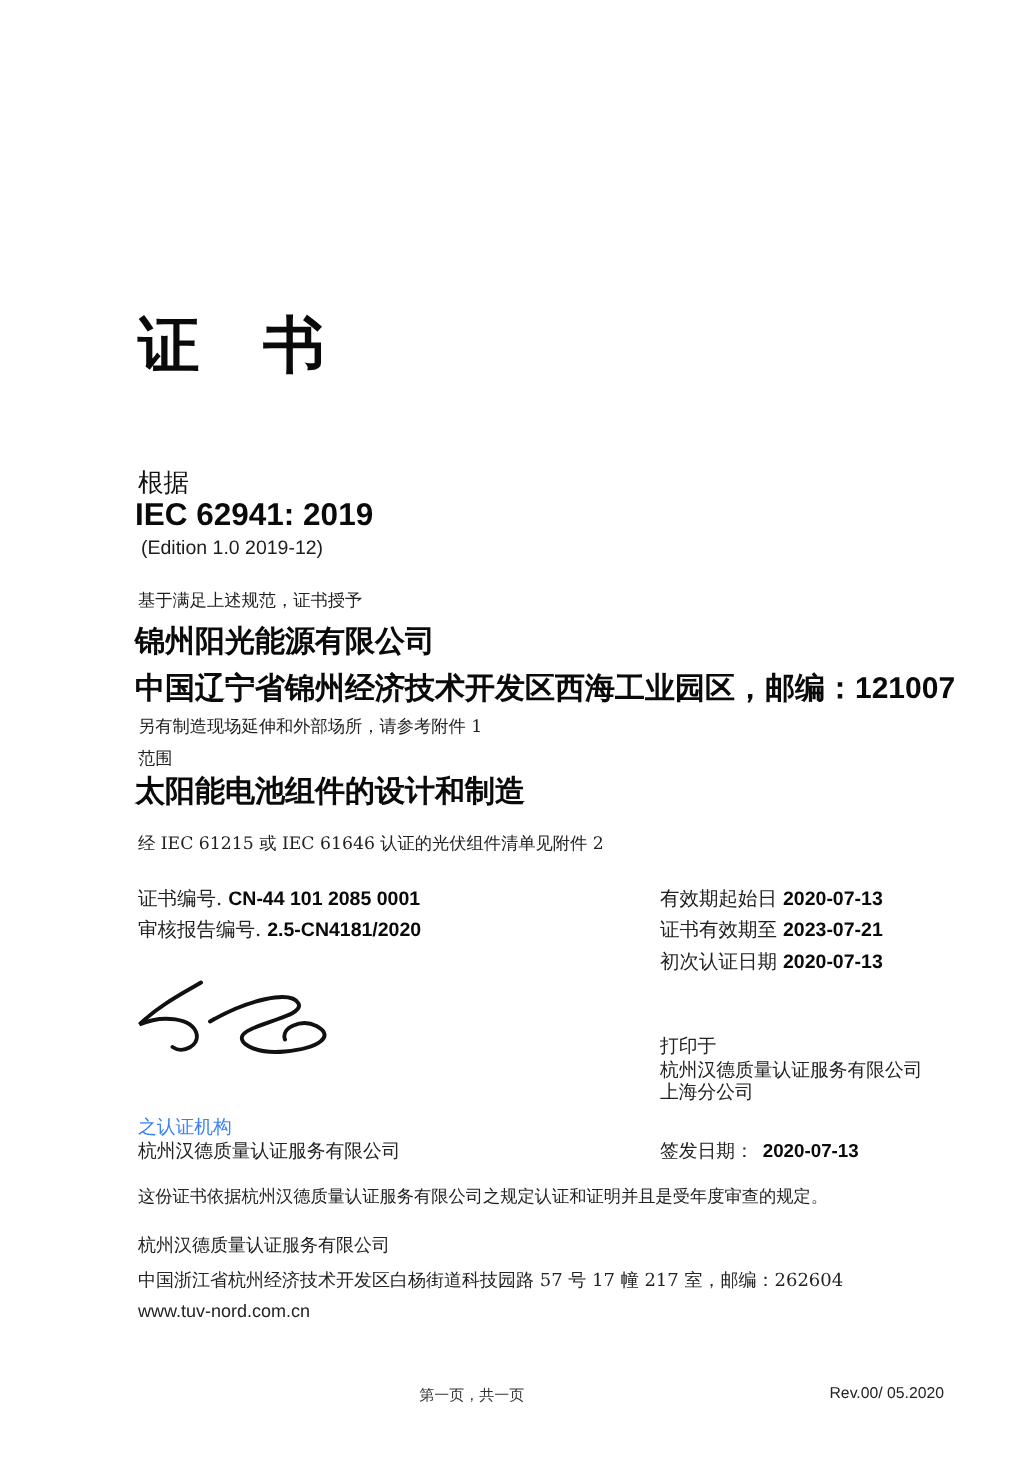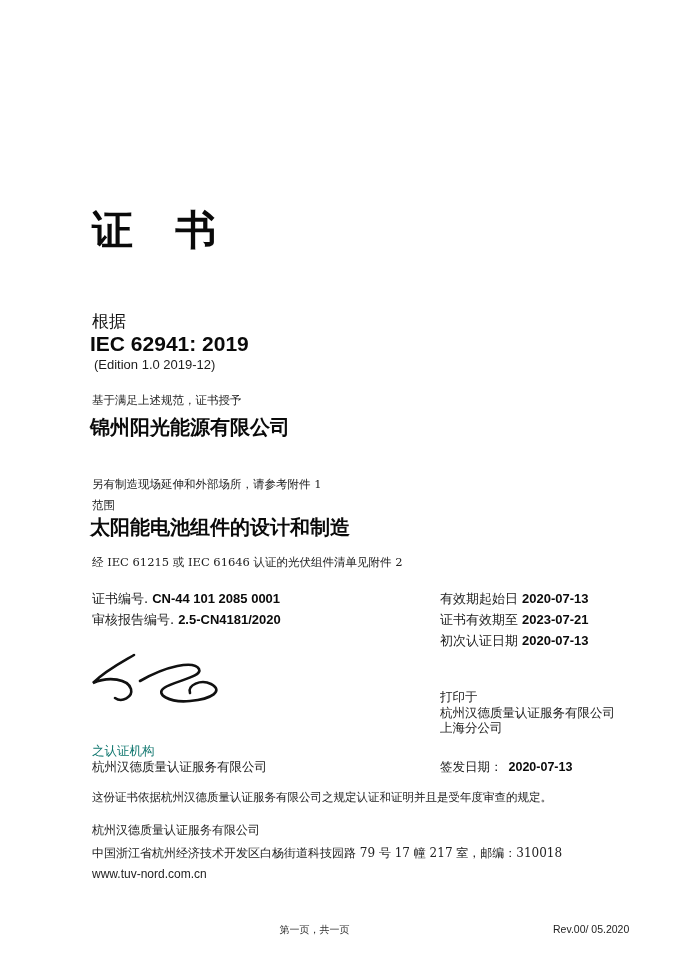--- a/index.html
+++ b/index.html
@@ -59,21 +59,21 @@
   }
   .row-cert-no   { left:92px;  top:590px; }
   .row-report-no { left:92px;  top:611px; }
   .row-valid-from{ left:440px; top:590px; }
   .row-valid-to  { left:440px; top:611px; }
   .row-first     { left:440px; top:632px; }
 
   .signature { left:84px; top:648px; width:156px; height:66px; }
 
   .printed-block { left:440px; top:689px; font-size:12.5px; color:#222; line-height:15.5px; }
-  .body-label    { left:92px; top:743px; font-size:12.5px; color:#0f766e; }
+  .body-label    { left:92px; top:743px; font-size:12.5px; color:#3b82f6; }
   .body-company  { left:92px; top:759px; font-size:12.5px; color:#222; }
   .issue-row     { left:440px; top:759px; font-size:12.5px; color:#222; }
   .issue-row .val{ font-family:"Liberation Sans", sans-serif; font-weight:bold; color:#0a0a0a; margin-left:6px; }
 
   .statement { left:92px; top:790px; font-size:11.5px; color:#222; }
 
   .footer-company { left:92px; top:822px; font-size:12px; color:#222; }
   .footer-address { left:92px; top:845px; font-size:12px; color:#222; }
   .footer-site {
     left:92px; top:867px; font-size:12px; color:#222;
@@ -95,20 +95,21 @@
 <div class="page">
 
   <div class="abs doc-title">证 书</div>
 
   <div class="abs basis-label">根据</div>
   <div class="abs standard">IEC 62941: 2019</div>
   <div class="abs edition">(Edition 1.0 2019-12)</div>
 
   <div class="abs small-zh grant-intro">基于满足上述规范，证书授予</div>
   <div class="abs company-name">锦州阳光能源有限公司</div>
+  <div class="abs company-address"><span>中国辽宁省锦州经济技术开发区西海工业园区，邮编：</span><span class="postal-code">121007</span></div>
   <div class="abs small-zh sites-note">另有制造现场延伸和外部场所，请参考附件 1</div>
 
   <div class="abs small-zh scope-label">范围</div>
   <div class="abs scope-text">太阳能电池组件的设计和制造</div>
   <div class="abs small-zh scope-note">经 IEC 61215 或 IEC 61646 认证的光伏组件清单见附件 2</div>
 
   <div class="abs detail-row row-cert-no"><span>证书编号.</span><span class="val">CN-44 101 2085 0001</span></div>
   <div class="abs detail-row row-report-no"><span>审核报告编号.</span><span class="val">2.5-CN4181/2020</span></div>
   <div class="abs detail-row row-valid-from"><span>有效期起始日</span><span class="val">2020-07-13</span></div>
   <div class="abs detail-row row-valid-to"><span>证书有效期至</span><span class="val">2023-07-21</span></div>
@@ -125,19 +126,19 @@
     <div>上海分公司</div>
   </div>
 
   <div class="abs body-label">之认证机构</div>
   <div class="abs body-company">杭州汉德质量认证服务有限公司</div>
   <div class="abs issue-row"><span>签发日期：</span><span class="val">2020-07-13</span></div>
 
   <div class="abs statement">这份证书依据杭州汉德质量认证服务有限公司之规定认证和证明并且是受年度审查的规定。</div>
 
   <div class="abs footer-company">杭州汉德质量认证服务有限公司</div>
-  <div class="abs footer-address">中国浙江省杭州经济技术开发区白杨街道科技园路 79 号 17 幢 217 室，邮编：310018</div>
+  <div class="abs footer-address">中国浙江省杭州经济技术开发区白杨街道科技园路 57 号 17 幢 217 室，邮编：262604</div>
   <div class="abs footer-site">www.tuv-nord.com.cn</div>
 
   <div class="abs page-number">第一页，共一页</div>
   <div class="abs revision">Rev.00/ 05.2020</div>
 
 </div>
 
 </body></html>

